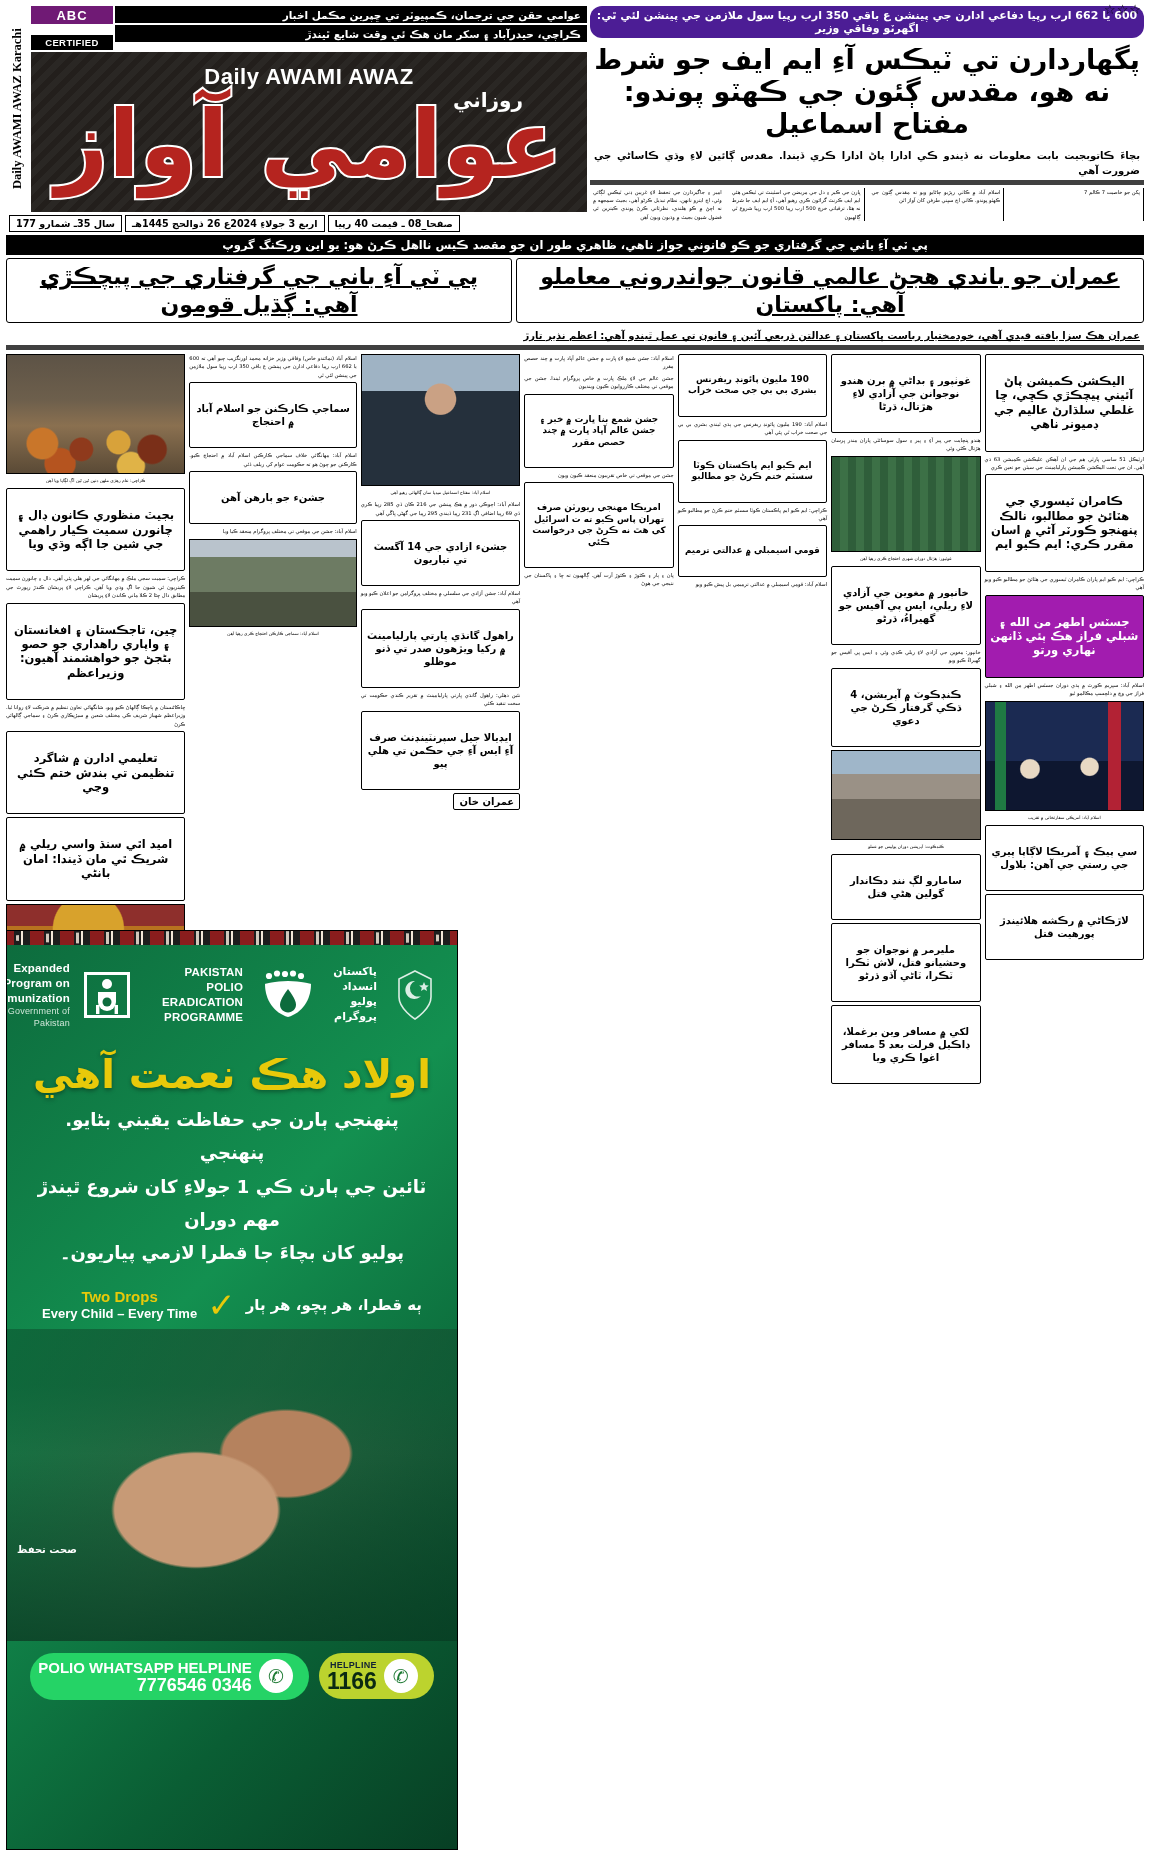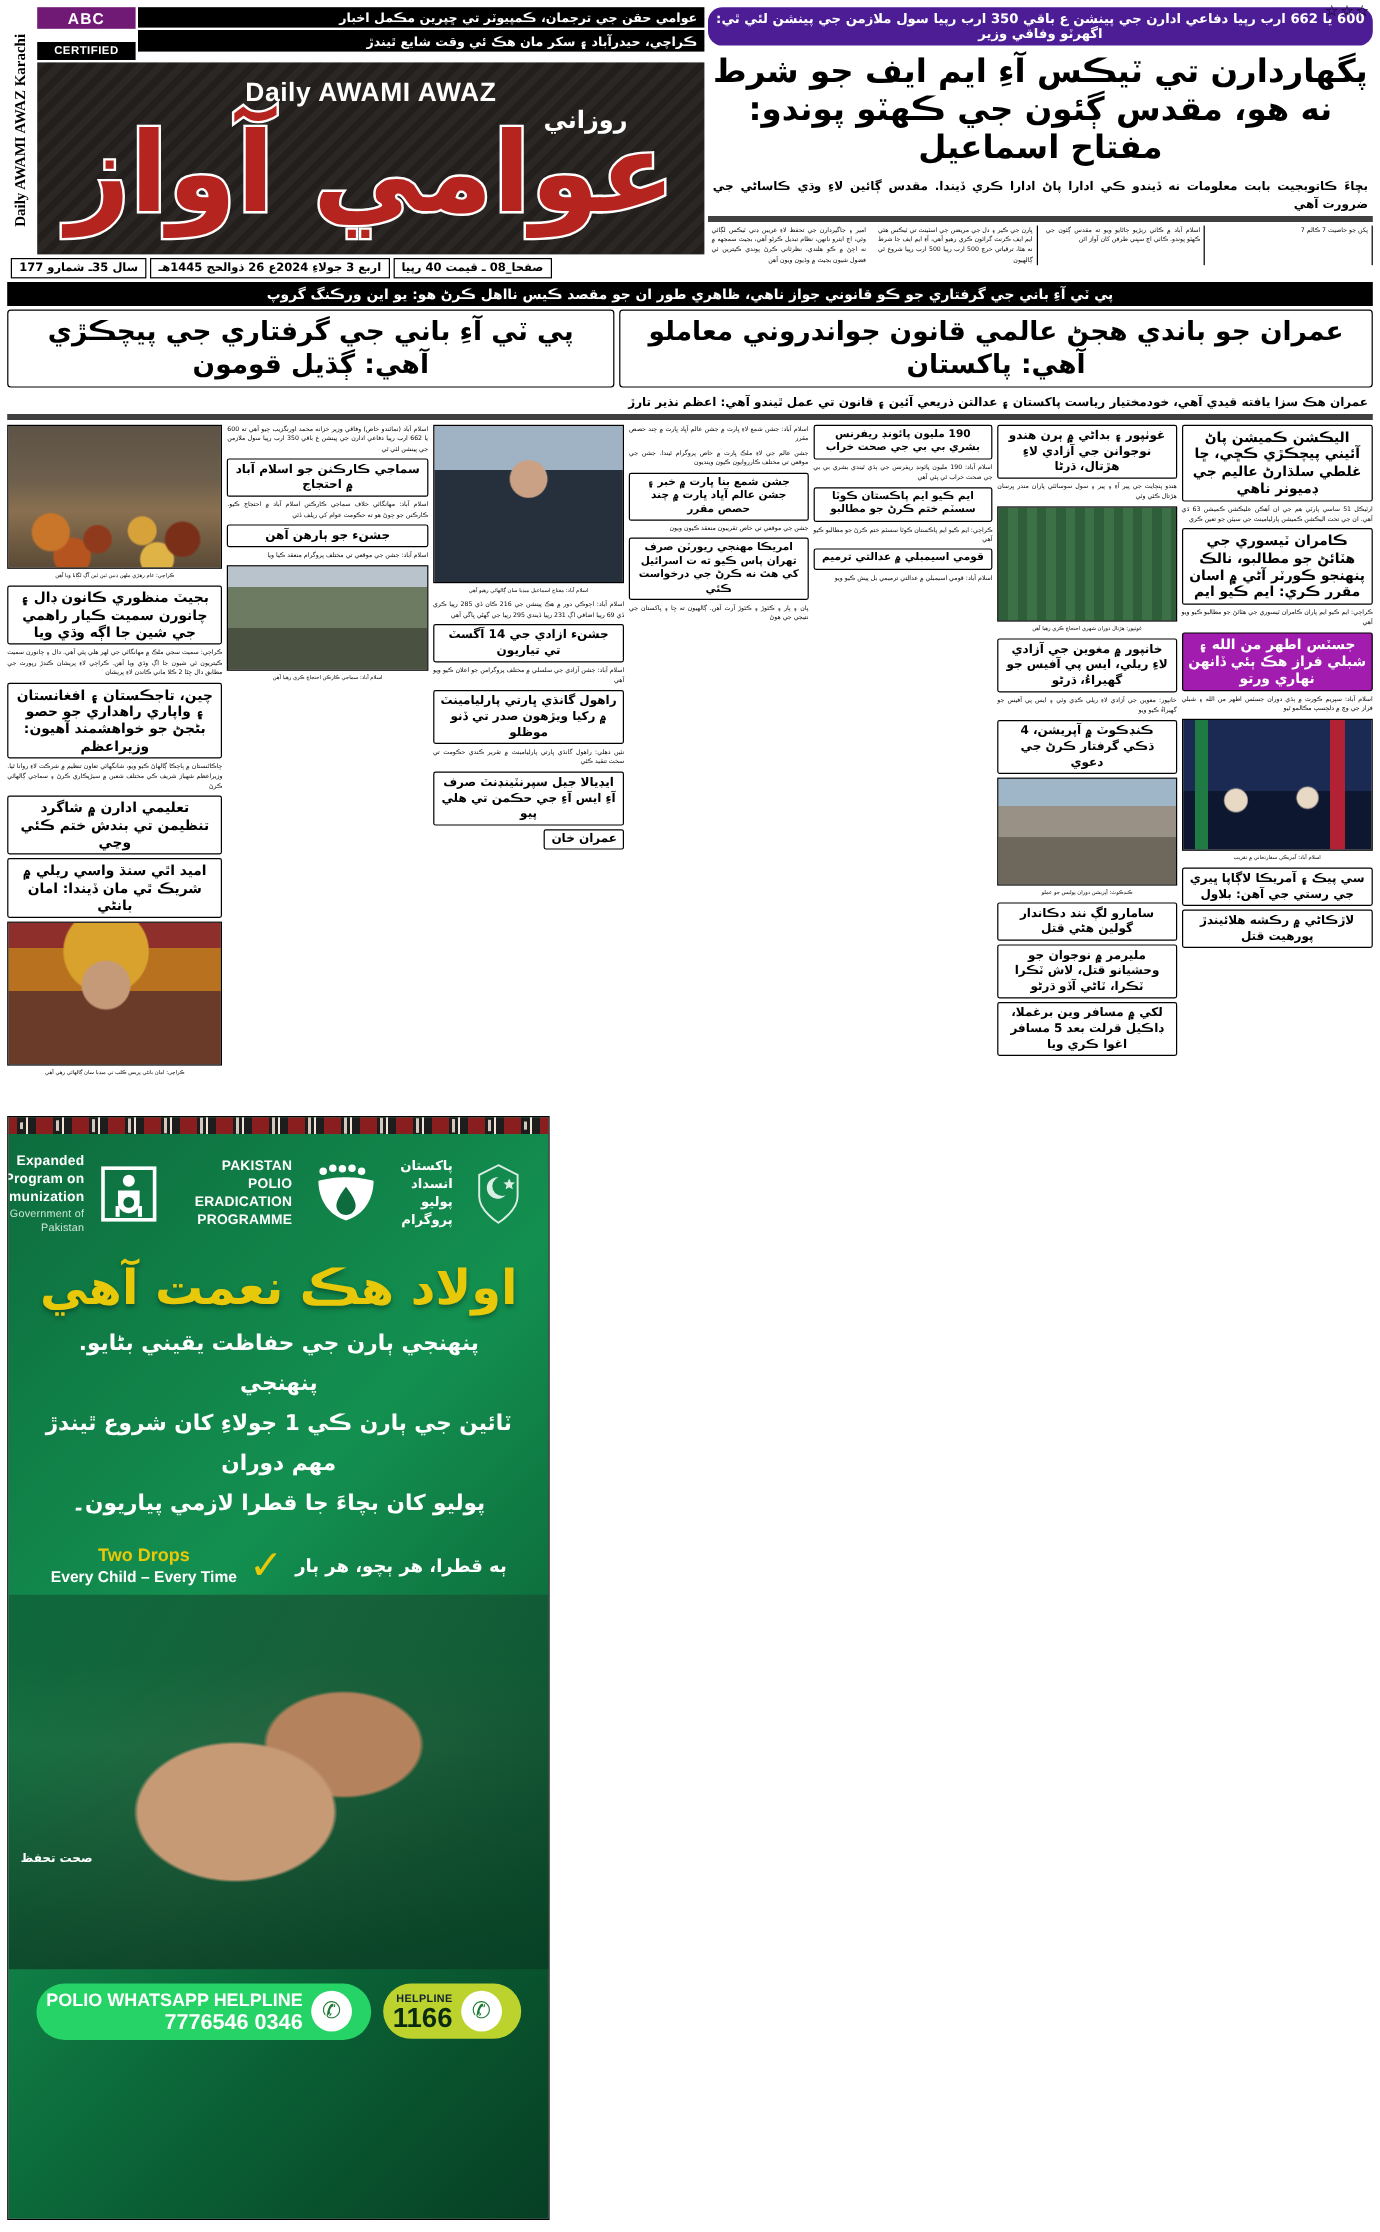--- a/index.html
+++ b/index.html
@@ -59,34 +59,34 @@
   .lt-col:first-child{border-right:none;}
 
   
   .datebar { display:flex; flex-direction:row-reverse; align-items:stretch;
              height:17px; margin-top:3px; }
   .datebar .seg { border:1.3px solid #000; padding:1px 6px; font-size:9.6px; font-weight:bold;
                   display:flex; align-items:center; direction:rtl; margin-left:3px; white-space:nowrap;}
   .datebar .spacer { flex:1; }
 
   
-  .lead { margin-top:3px; }
+  .lead { margin-top:3px;text-decoration:underline; }
   .lead-kicker { background:#000; color:#fff; font-size:11.5px; font-weight:bold;
                  padding:3px 8px; text-align:center; direction:rtl; }
   .lead-heads { display:flex; flex-direction:row-reverse; gap:4px; margin-top:3px; }
   .lead-h { border:1.5px solid #000; border-radius:3px; padding:4px 8px;
             font-size:22px; font-weight:bold; direction:rtl; text-align:center; line-height:1.25;}
 
   
   .main { display:flex; flex-direction:row-reverse; gap:4px; margin-top:4px; }
   .col { display:flex; flex-direction:column; gap:3px; }
   .c1 { width:180px; } .c2 { width:168px; } .c3 { width:160px; }
   .c4 { width:150px; } .c5 { width:150px; } .c6 { width:150px; } .c7 { width:160px; }
 
-  .hl { border:1.3px solid #000; border-radius:2px; padding:2px 4px; font-weight:bold;
+  .hl { border:1.3px solid #000; border-radius:2px; padding:19px 4px; font-weight:bold;
         direction:rtl; text-align:center; }
   .hl.inv { background:#a21caf; color:#fff; border-color:#000; }
   .h12 { font-size:11.5px; line-height:1.25;}
   .h10 { font-size:10px; line-height:1.3;}
   .h9  { font-size:8.8px; line-height:1.3;}
   .h8  { font-size:10px; line-height:1.3;}
 
   .photo { border:1.3px solid #000; position:relative; overflow:hidden; }
   .cap { font-size:4.4px; direction:rtl; text-align:center; padding:1px 2px; line-height:1.4;}
 

